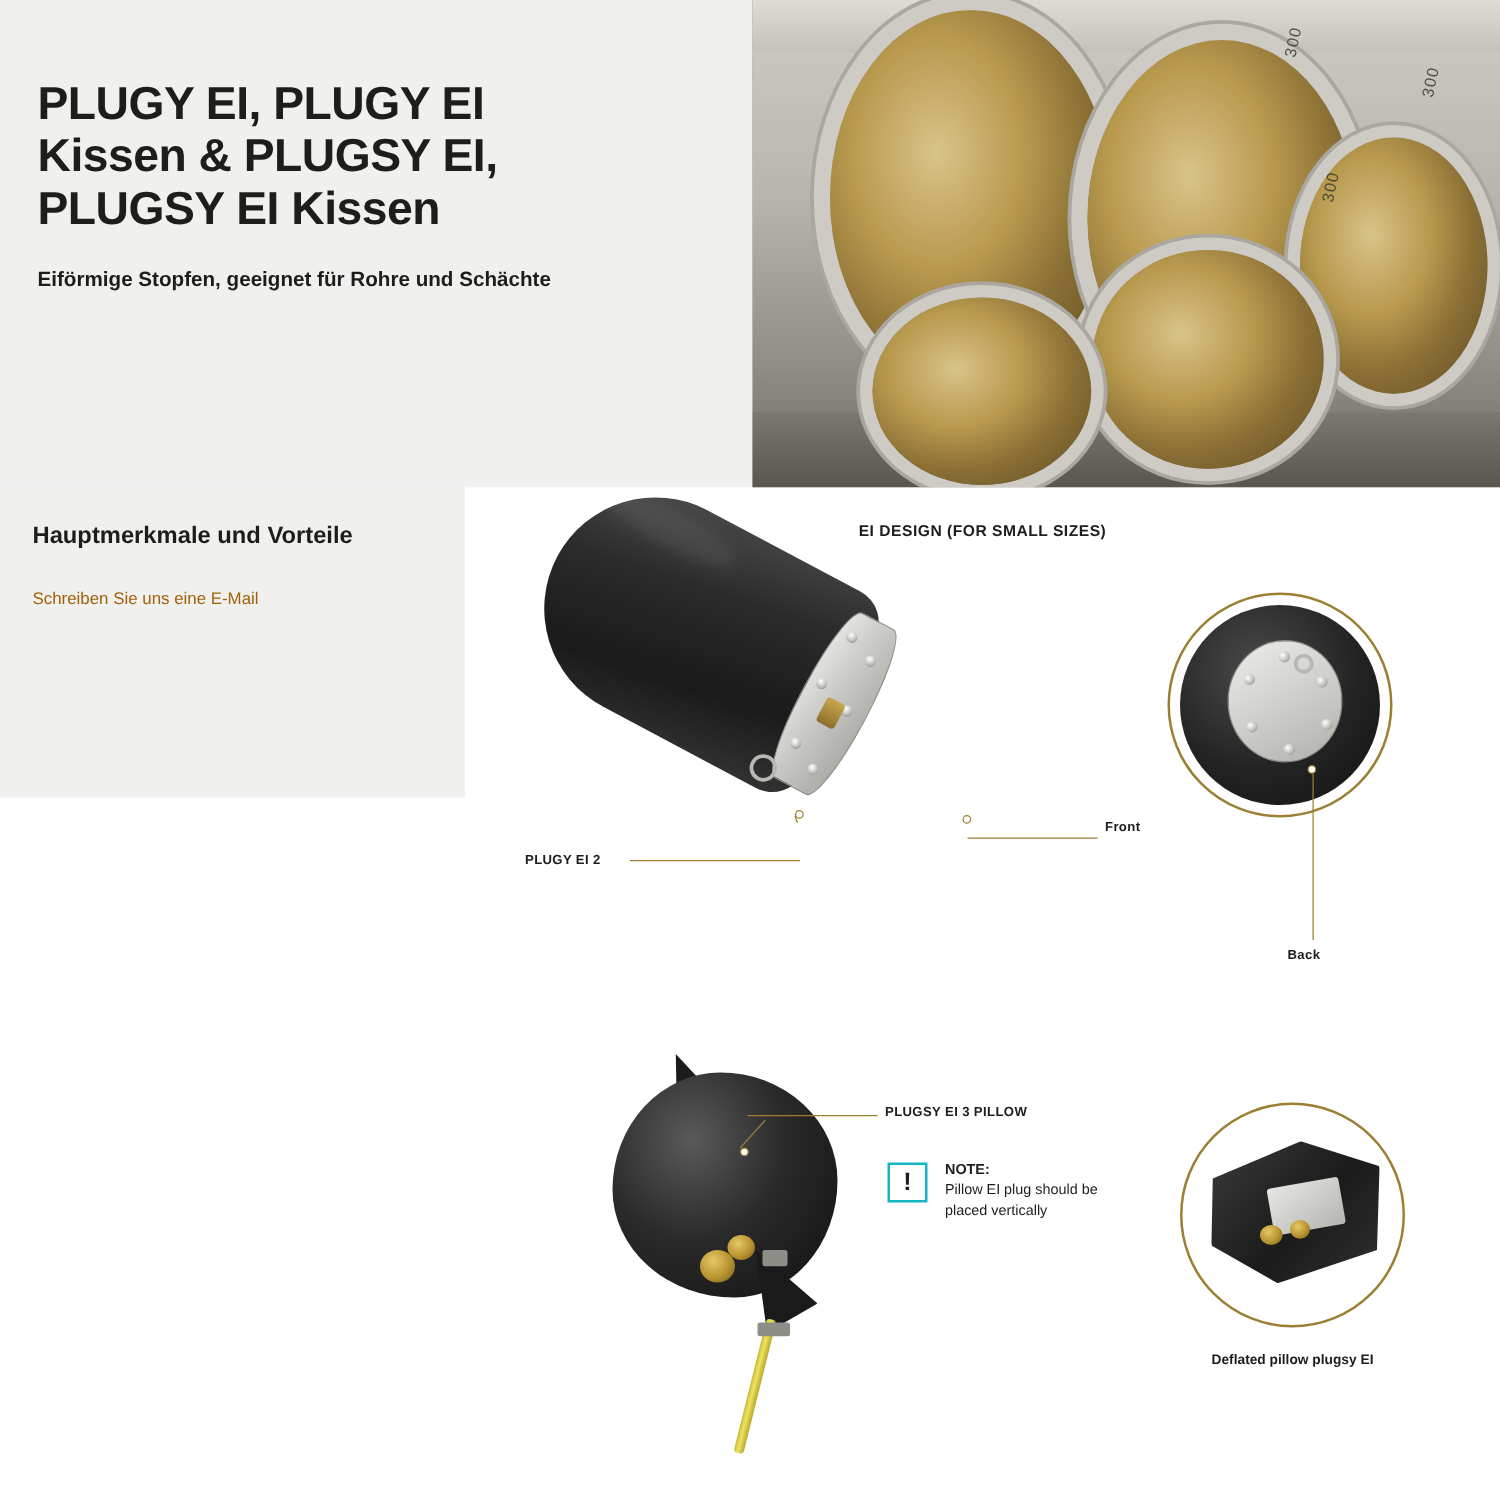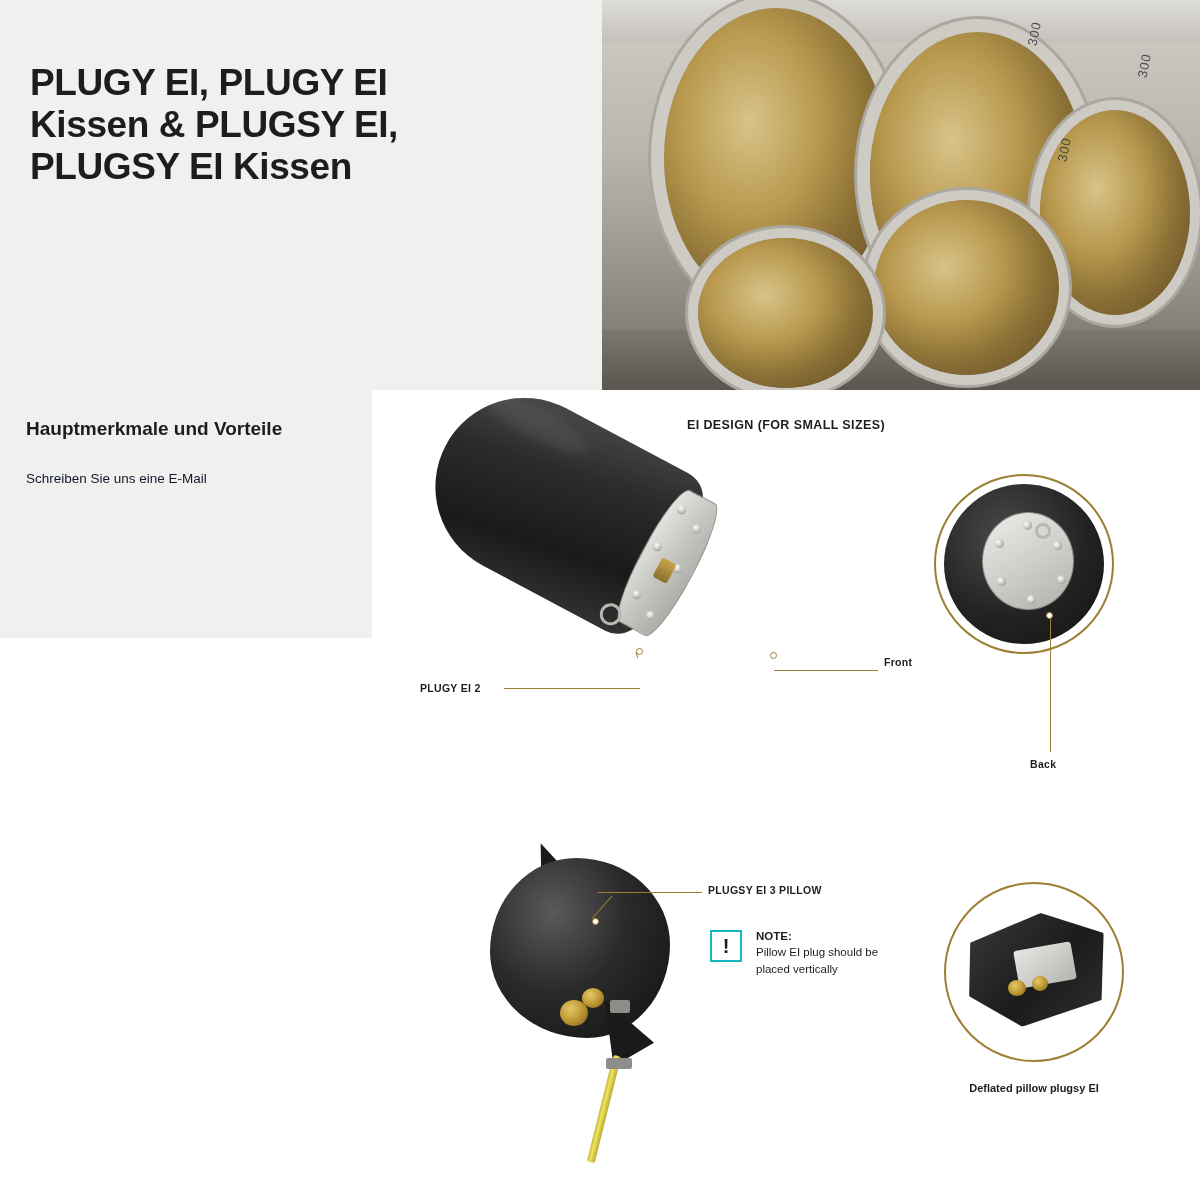--- a/index.html
+++ b/index.html
@@ -71,21 +71,21 @@
   .features li {
     position:relative; font-size: 13.5px; color:#1d1d1b;
     padding-left: 16px; margin-bottom: 17px; line-height:1.3;
   }
   .features li:before {
     content:""; position:absolute; left:2px; top:6px;
     width:4px; height:4px; border-radius:50%; background:#9c7f33;
   }
   .features .email-link {
     display:inline-block; margin-top: 9px; font-size: 13.5px;
-    color:#0f172a; text-decoration:none; cursor:pointer;
+    color:#a16207; text-decoration:none; cursor:pointer;
   }
 
   
   .diagram-area { position:absolute; left:372px; top:390px; width:828px; height:810px; background:#fff; }
   .diag-title {
     position:absolute; text-align:center; width:100%;
     font-size:12.5px; font-weight:700; color:#1d1d1b; letter-spacing:.4px;
   }
   .d1-title { top: 28px; }
   .d2-title { top: 438px; }
@@ -210,20 +210,21 @@
   }
 </style>
 </head>
 <body>
 
 <div class="page">
 
   <section class="hero">
     <div class="hero-left">
       <h1 class="hero-title">PLUGY EI, PLUGY EI Kissen &amp; PLUGSY EI, PLUGSY EI Kissen</h1>
+      <p class="hero-sub">Eiförmige Stopfen, geeignet für Rohre und Schächte</p>
     </div>
 
     <div class="hero-img">
       <div class="pipe-bg"></div>
       <div class="sky"></div>
       <div class="ground"></div>
 
       <div class="pipe" style="left:62px;  top:8px;   width:225px; height:300px;"></div>
       <div class="pipe" style="left:268px; top:32px;  width:215px; height:285px;"></div>
       <div class="pipe small" style="left:438px; top:110px; width:150px; height:205px;"></div>

